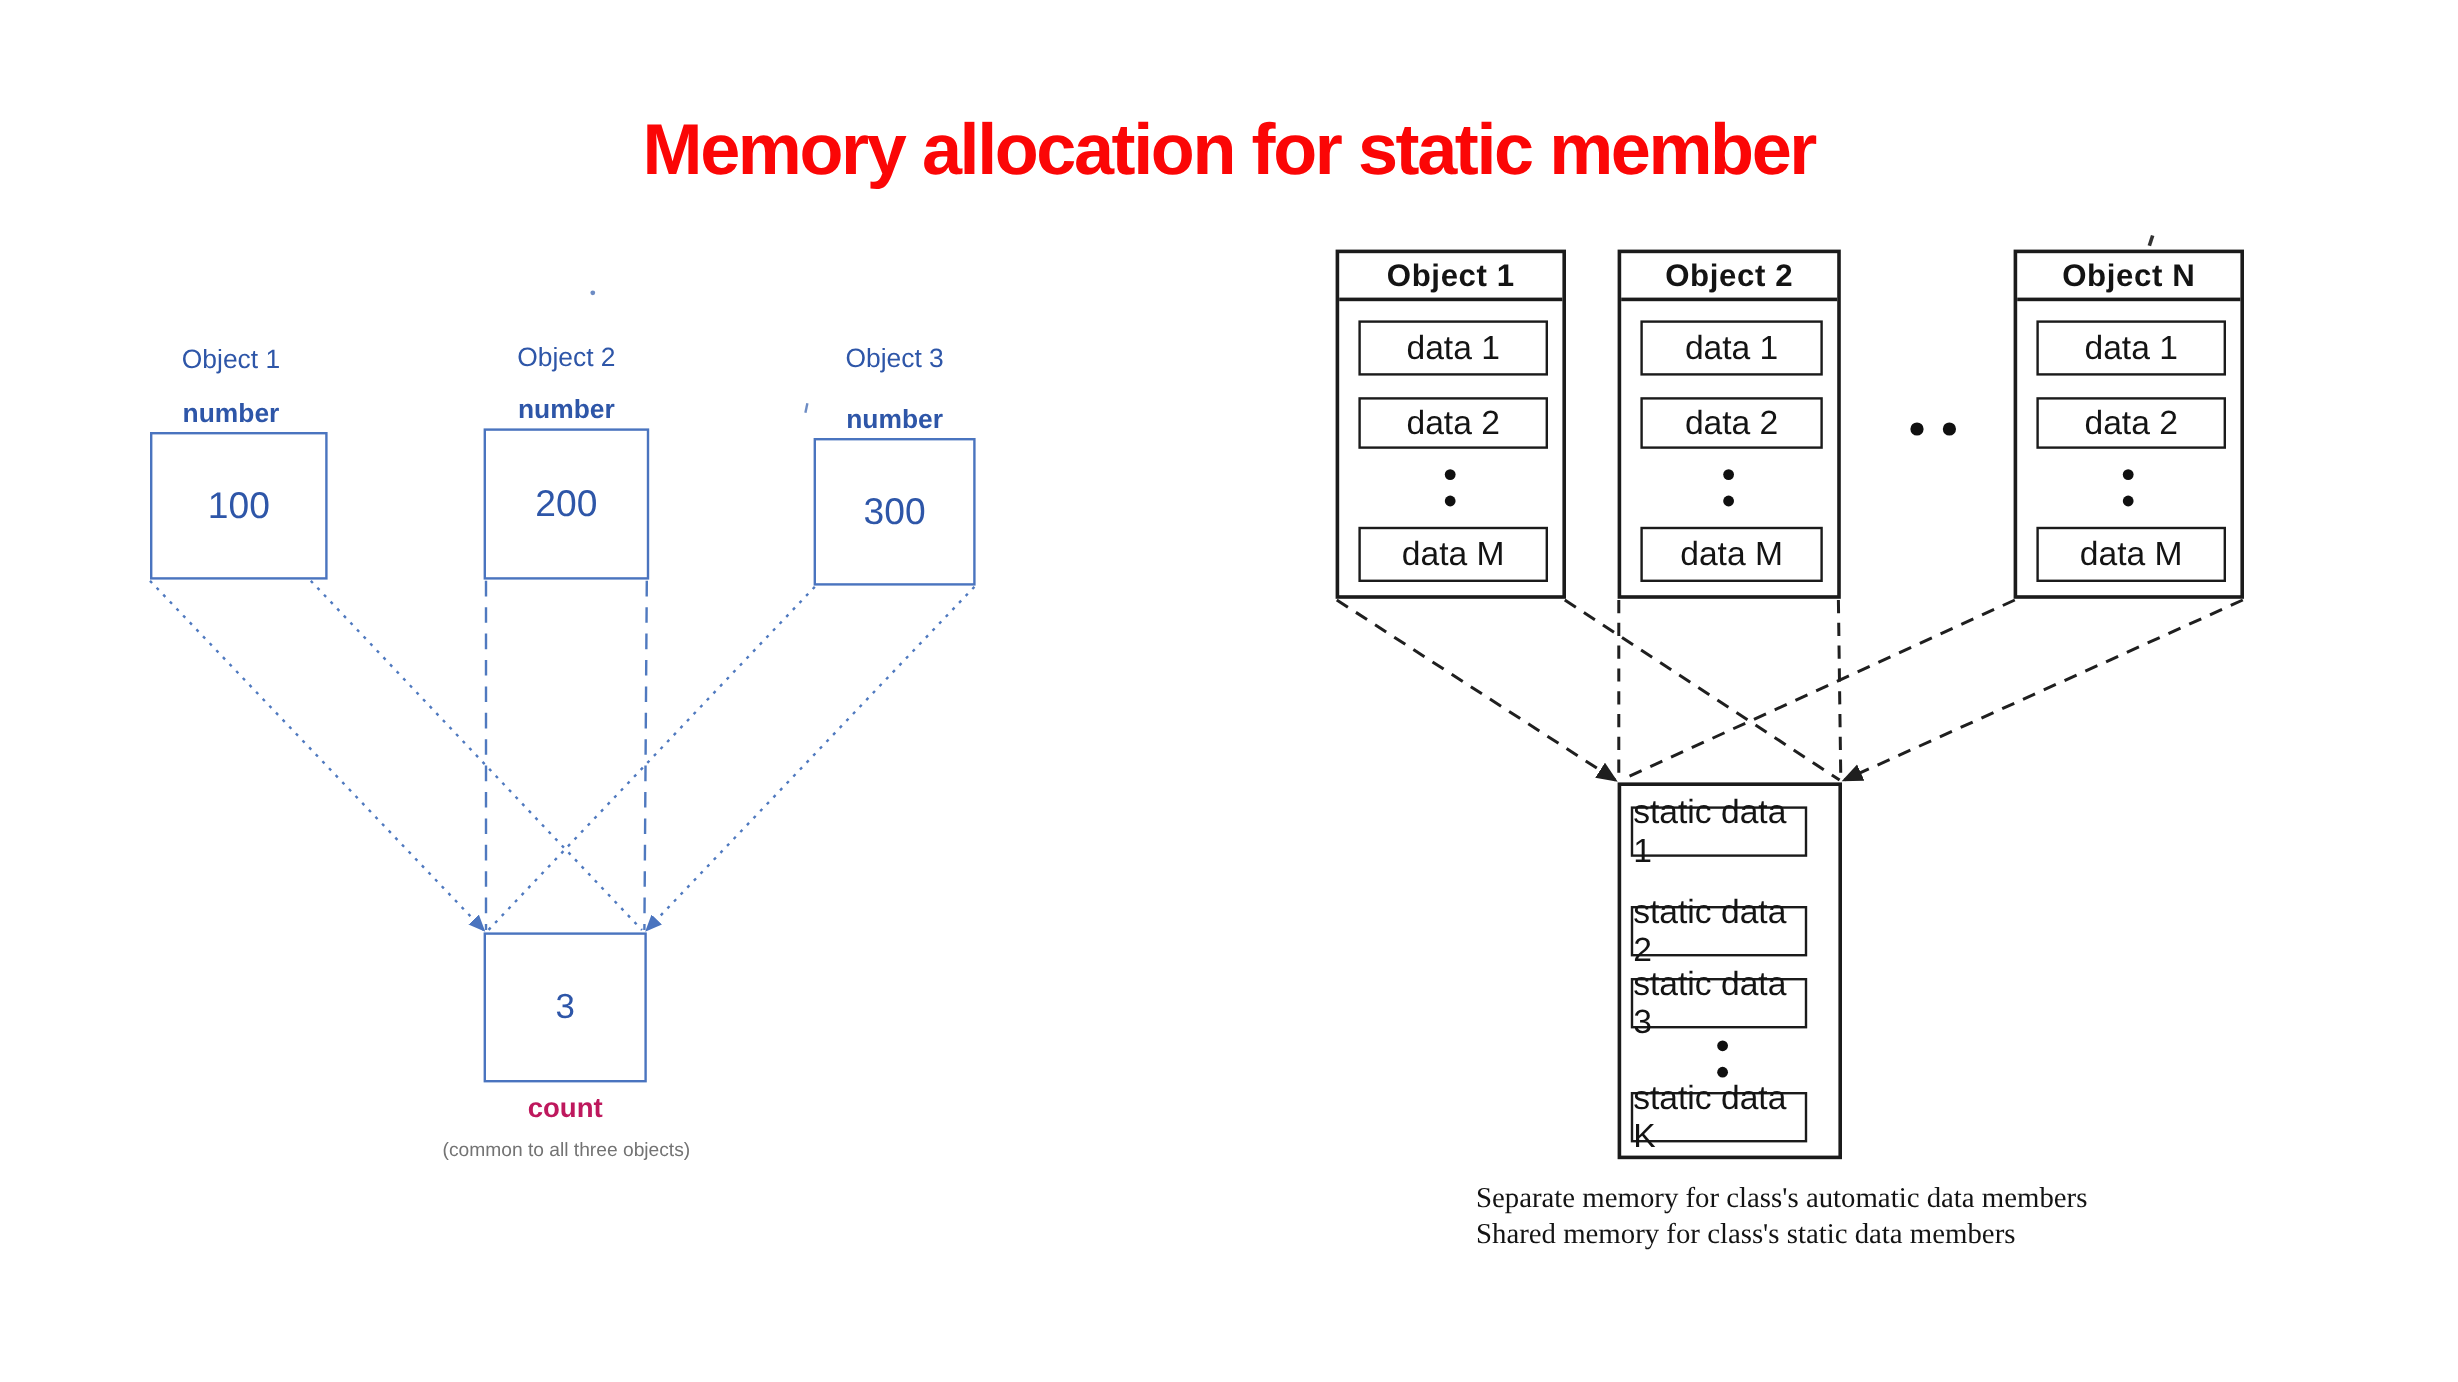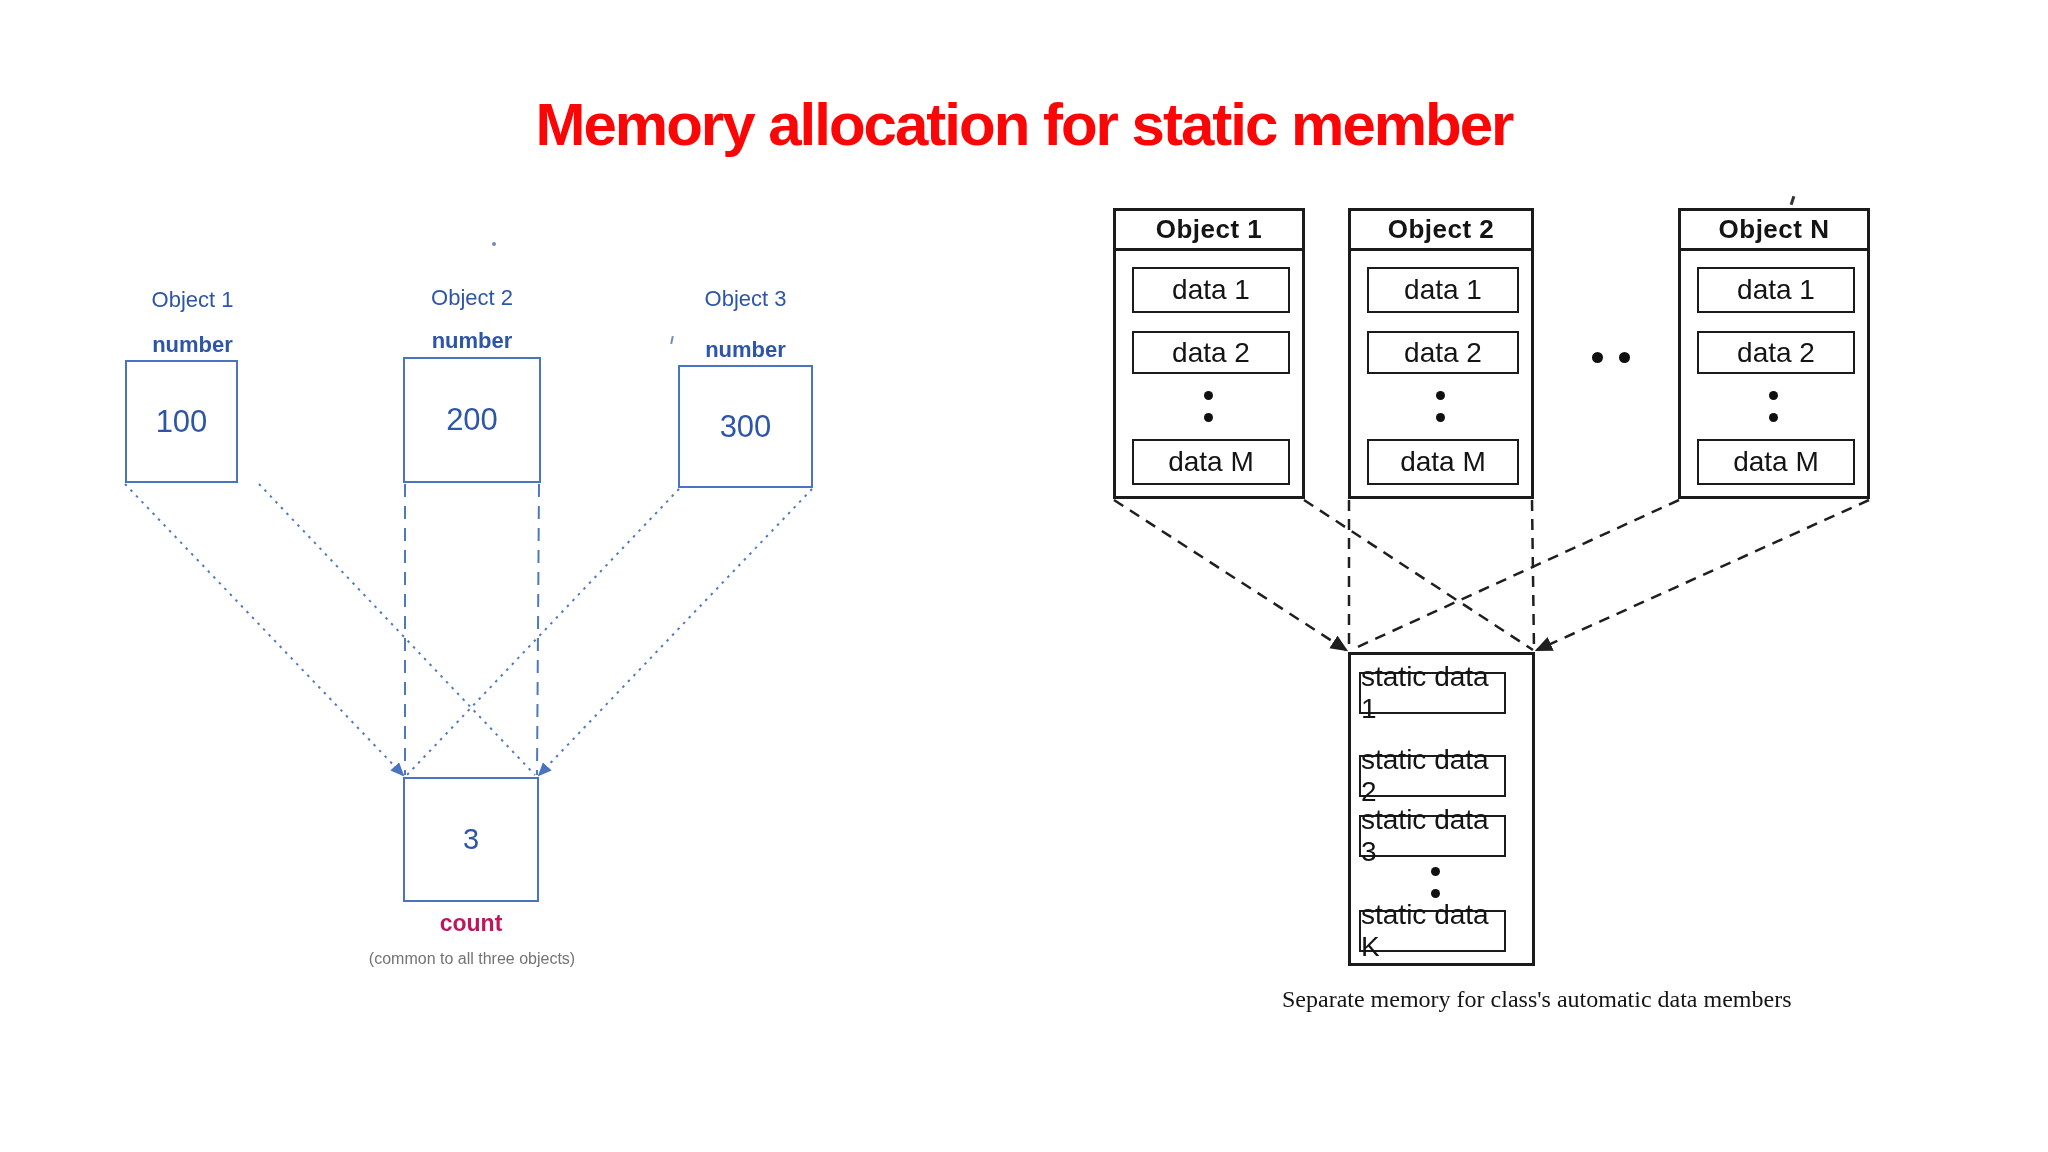--- a/index.html
+++ b/index.html
@@ -74,21 +74,21 @@
   <div class="abs slide-title">Memory allocation for static member</div>
 
   <div class="abs l-obj-label" style="left:125px;width:135px;top:287px;">Object 1</div>
   <div class="abs l-obj-label" style="left:403px;width:138px;top:285px;">Object 2</div>
   <div class="abs l-obj-label" style="left:678px;width:135px;top:286px;">Object 3</div>
 
   <div class="abs l-num-label" style="left:125px;width:135px;top:332px;">number</div>
   <div class="abs l-num-label" style="left:403px;width:138px;top:328px;">number</div>
   <div class="abs l-num-label" style="left:678px;width:135px;top:337px;">number</div>
 
-  <div class="abs l-box" style="left:125px;top:360px;width:113px;height:123px;">
+  <div class="abs l-box" style="left:125px;top:360px;width:148px;height:123px;">
     <span>100</span>
   </div>
   <div class="abs l-box" style="left:403px;top:357px;width:138px;height:126px;">
     <span>200</span>
   </div>
   <div class="abs l-box" style="left:678px;top:365px;width:135px;height:123px;">
     <span>300</span>
   </div>
 
   <div class="abs l-box" style="left:403px;top:777px;width:136px;height:125px;font-size:29px;">
@@ -129,21 +129,22 @@
 
   <div class="abs r-col" style="left:1348px;top:652px;width:187px;height:314px;">
     <div class="r-cell" style="left:8px;right:26px;top:17px;height:42px;">static data 1</div>
     <div class="r-cell" style="left:8px;right:26px;top:100px;height:42px;">static data 2</div>
     <div class="r-cell" style="left:8px;right:26px;top:160px;height:42px;">static data 3</div>
     <div class="dot" style="left:80px;top:212px;width:9px;height:9px;"></div>
     <div class="dot" style="left:80px;top:234px;width:9px;height:9px;"></div>
     <div class="r-cell" style="left:8px;right:26px;top:255px;height:42px;">static data K</div>
   </div>
 
-  <div class="abs r-caption" style="left:1282px;top:984px;">
+  <div class="abs r-caption" style="left:1230px;top:984px;">
     <div>Separate memory for class's automatic data members</div>
+    <div>Shared memory for class's static data members</div>
   </div>
 
   <div class="speck" style="left:492px;top:242px;width:4px;height:4px;border-radius:50%;"></div>
   <div class="speck" style="left:671px;top:336px;width:2px;height:8px;transform:rotate(12deg);"></div>
   <div class="speck" style="left:1791px;top:196px;width:3px;height:9px;background:#333;transform:rotate(18deg);"></div>
 
 </div>
 
 </body></html>

